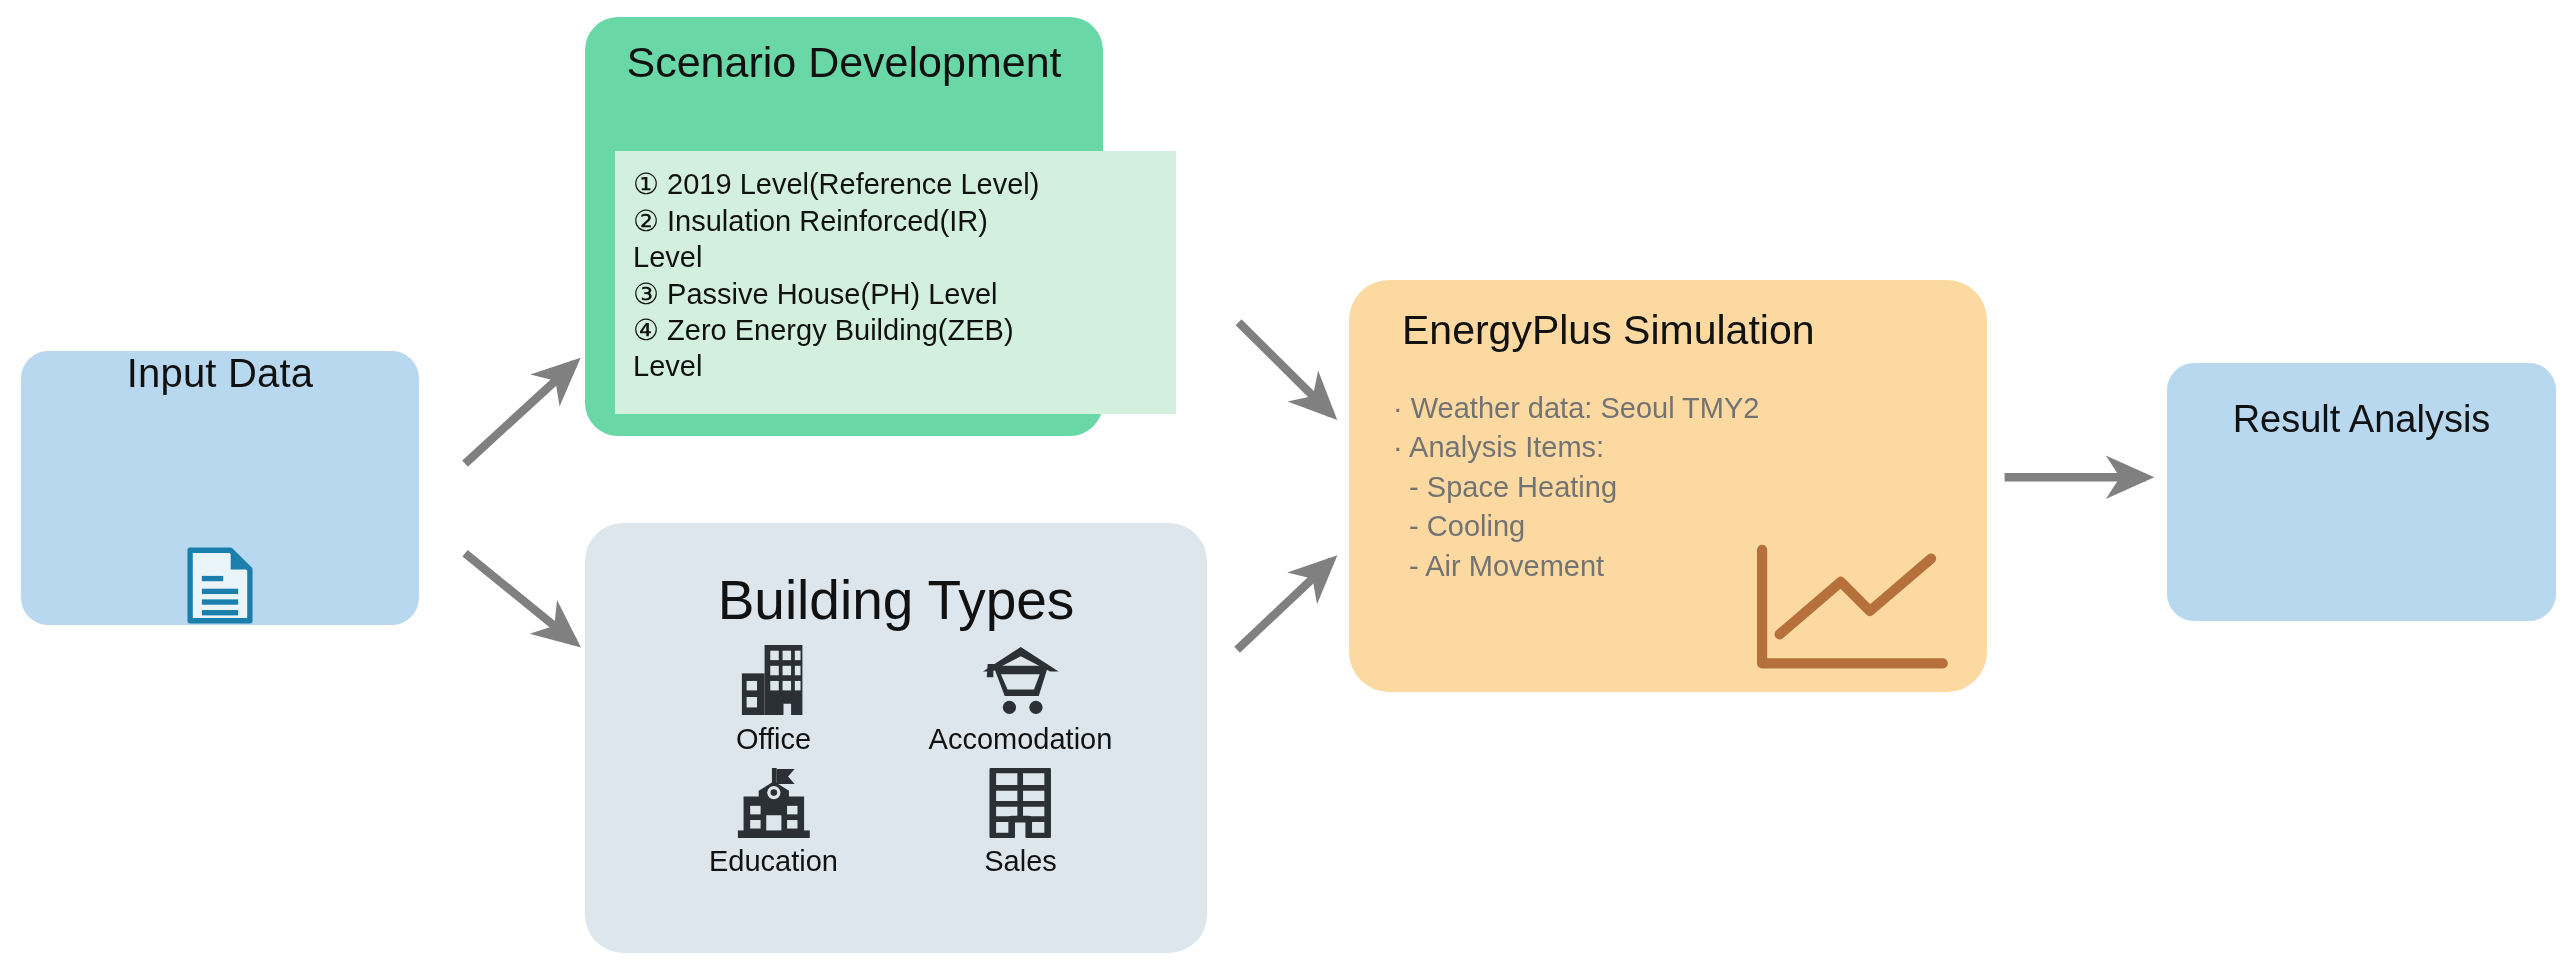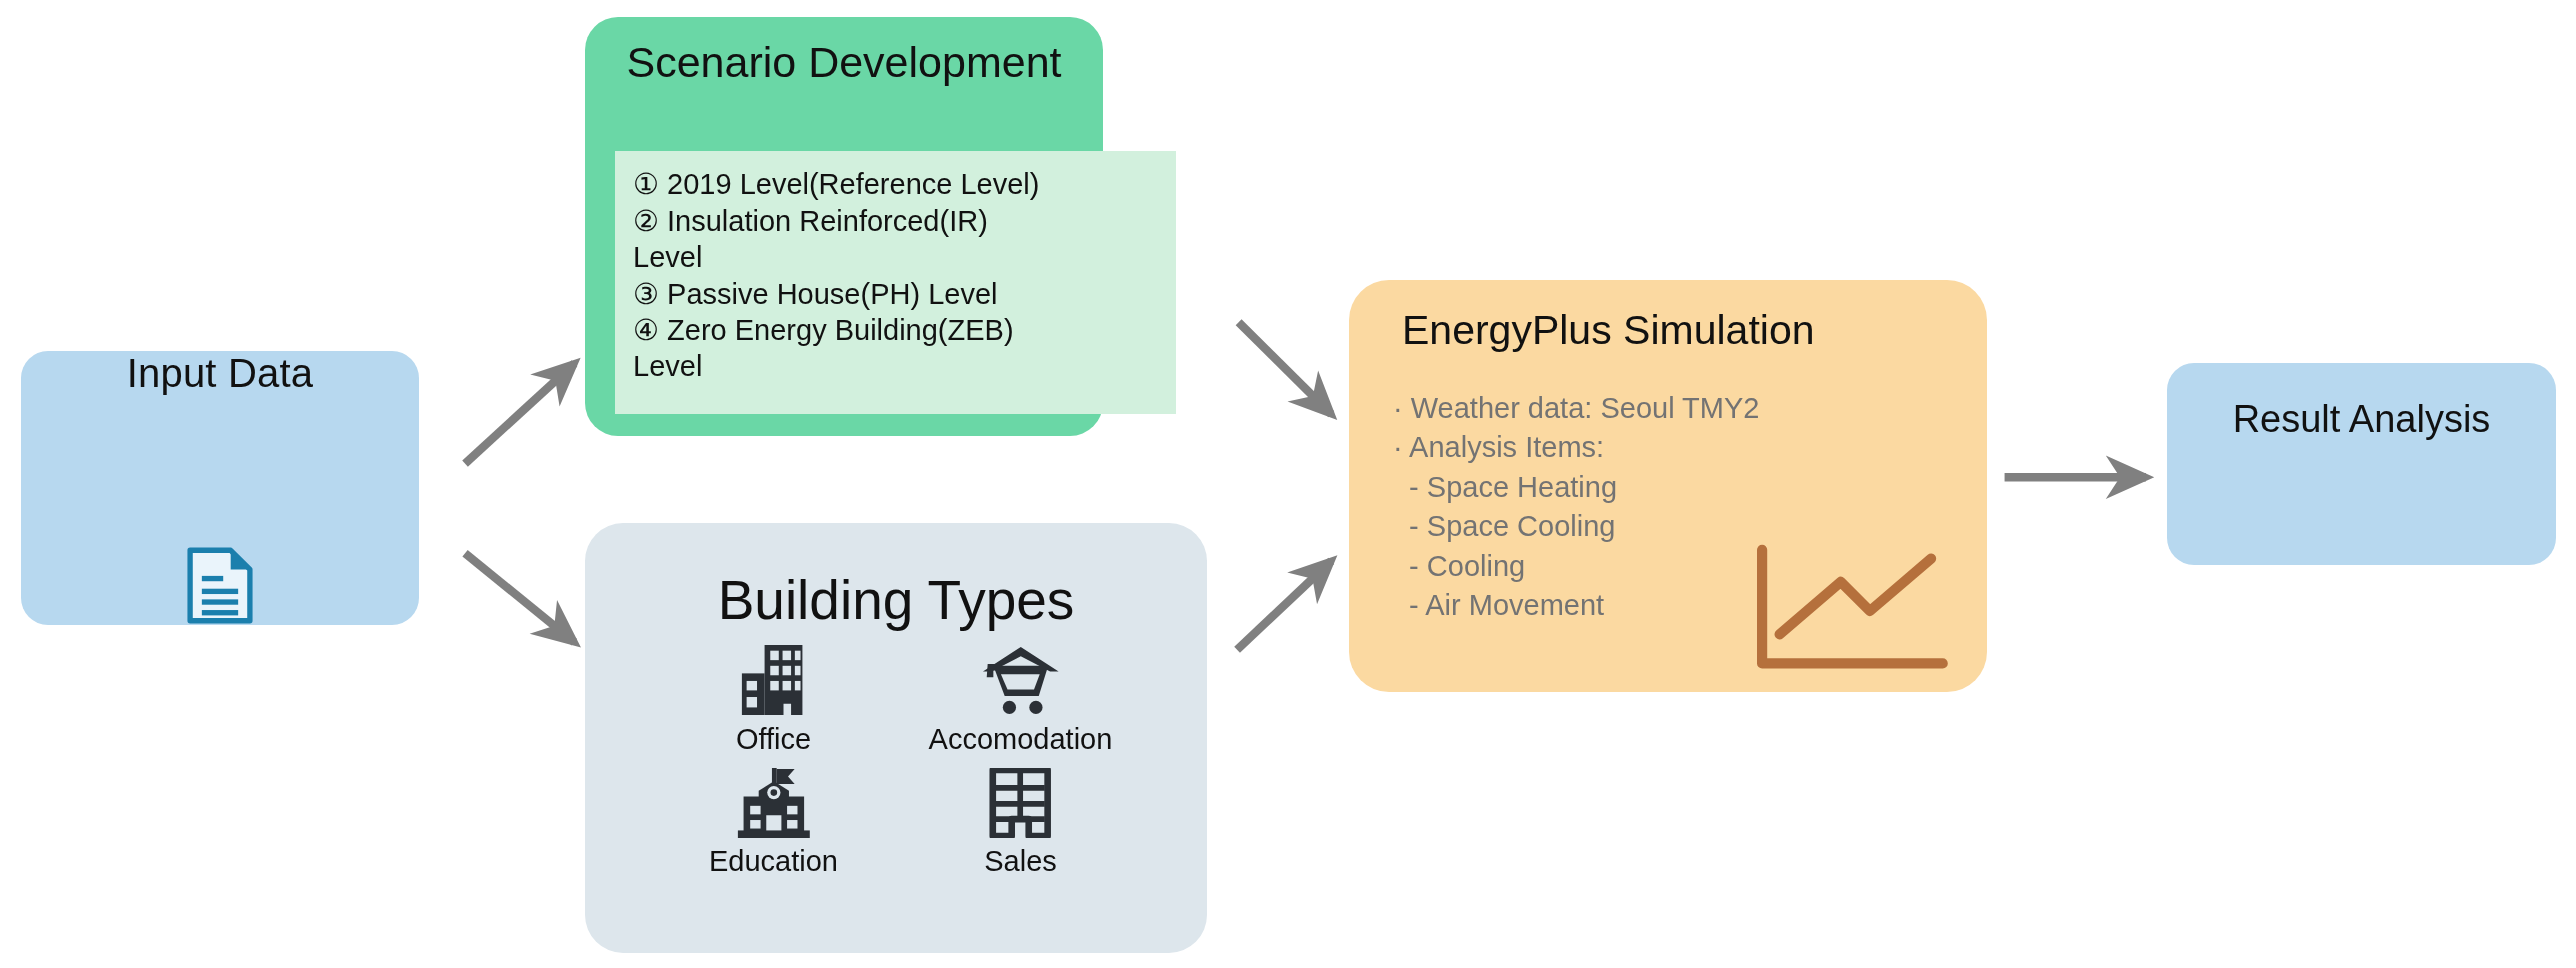--- a/index.html
+++ b/index.html
@@ -148,21 +148,21 @@
     top: 264px;
     width: 205px;
     height: 134px;
   }
 
   
   #result-analysis {
     left: 2167px;
     top: 363px;
     width: 389px;
-    height: 202px;
+    height: 258px;
     background: #b7d8ef;
     border-radius: 27px;
   }
   #result-analysis .node-title {
     font-size: 38px;
     text-align: center;
     padding-top: 35px;
     color: #111;
   }
   #ra-lines {
@@ -320,21 +320,20 @@
 
     </div>
   </div>
 
   <div class="node" id="energyplus">
     <div class="node-title">EnergyPlus Simulation</div>
     <div id="ep-lines">
       <div class="ep-line">· Weather data: Seoul TMY2</div>
       <div class="ep-line">· Analysis Items:</div>
       <div class="ep-line">  - Space Heating</div>
-      <div class="ep-line">  - Space Cooling</div>
       <div class="ep-line">  - Cooling</div>
       <div class="ep-line">  - Air Movement</div>
     </div>
     <div id="chart-icon-wrap">
       <svg viewBox="0 0 140 92" width="205" height="134" xmlns="http://www.w3.org/2000/svg">
         <g stroke="#b5703c" stroke-width="7" fill="none" stroke-linecap="round" stroke-linejoin="round">
           <path d="M10,4 L10,82 L134,82"></path>
           <path d="M22,62 L64,26 L84,46 L126,10"></path>
         </g>
       </svg>

